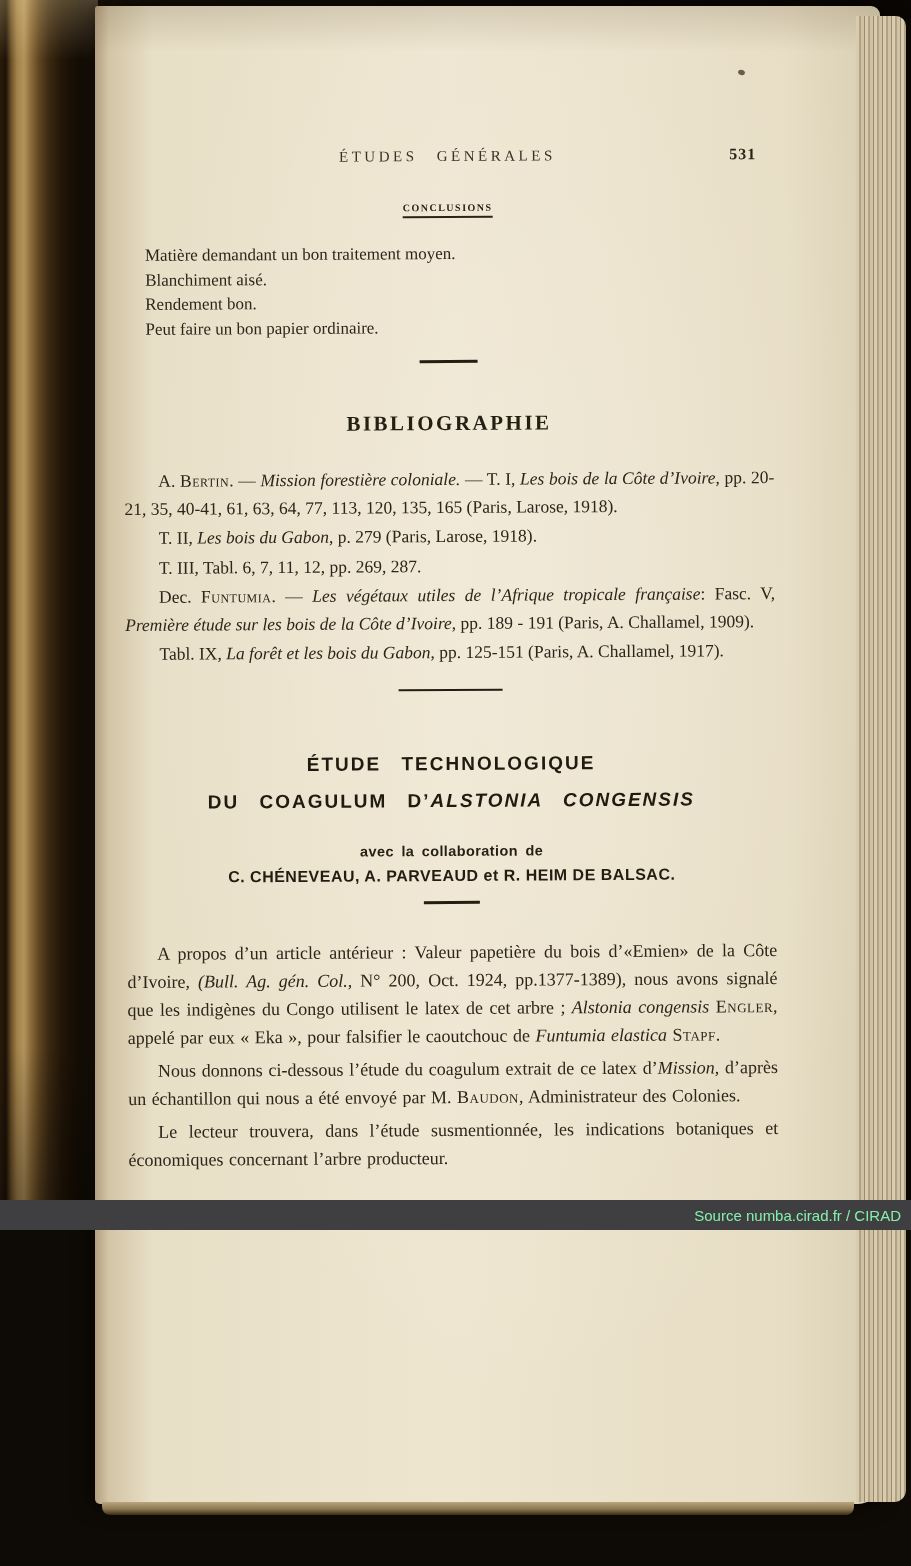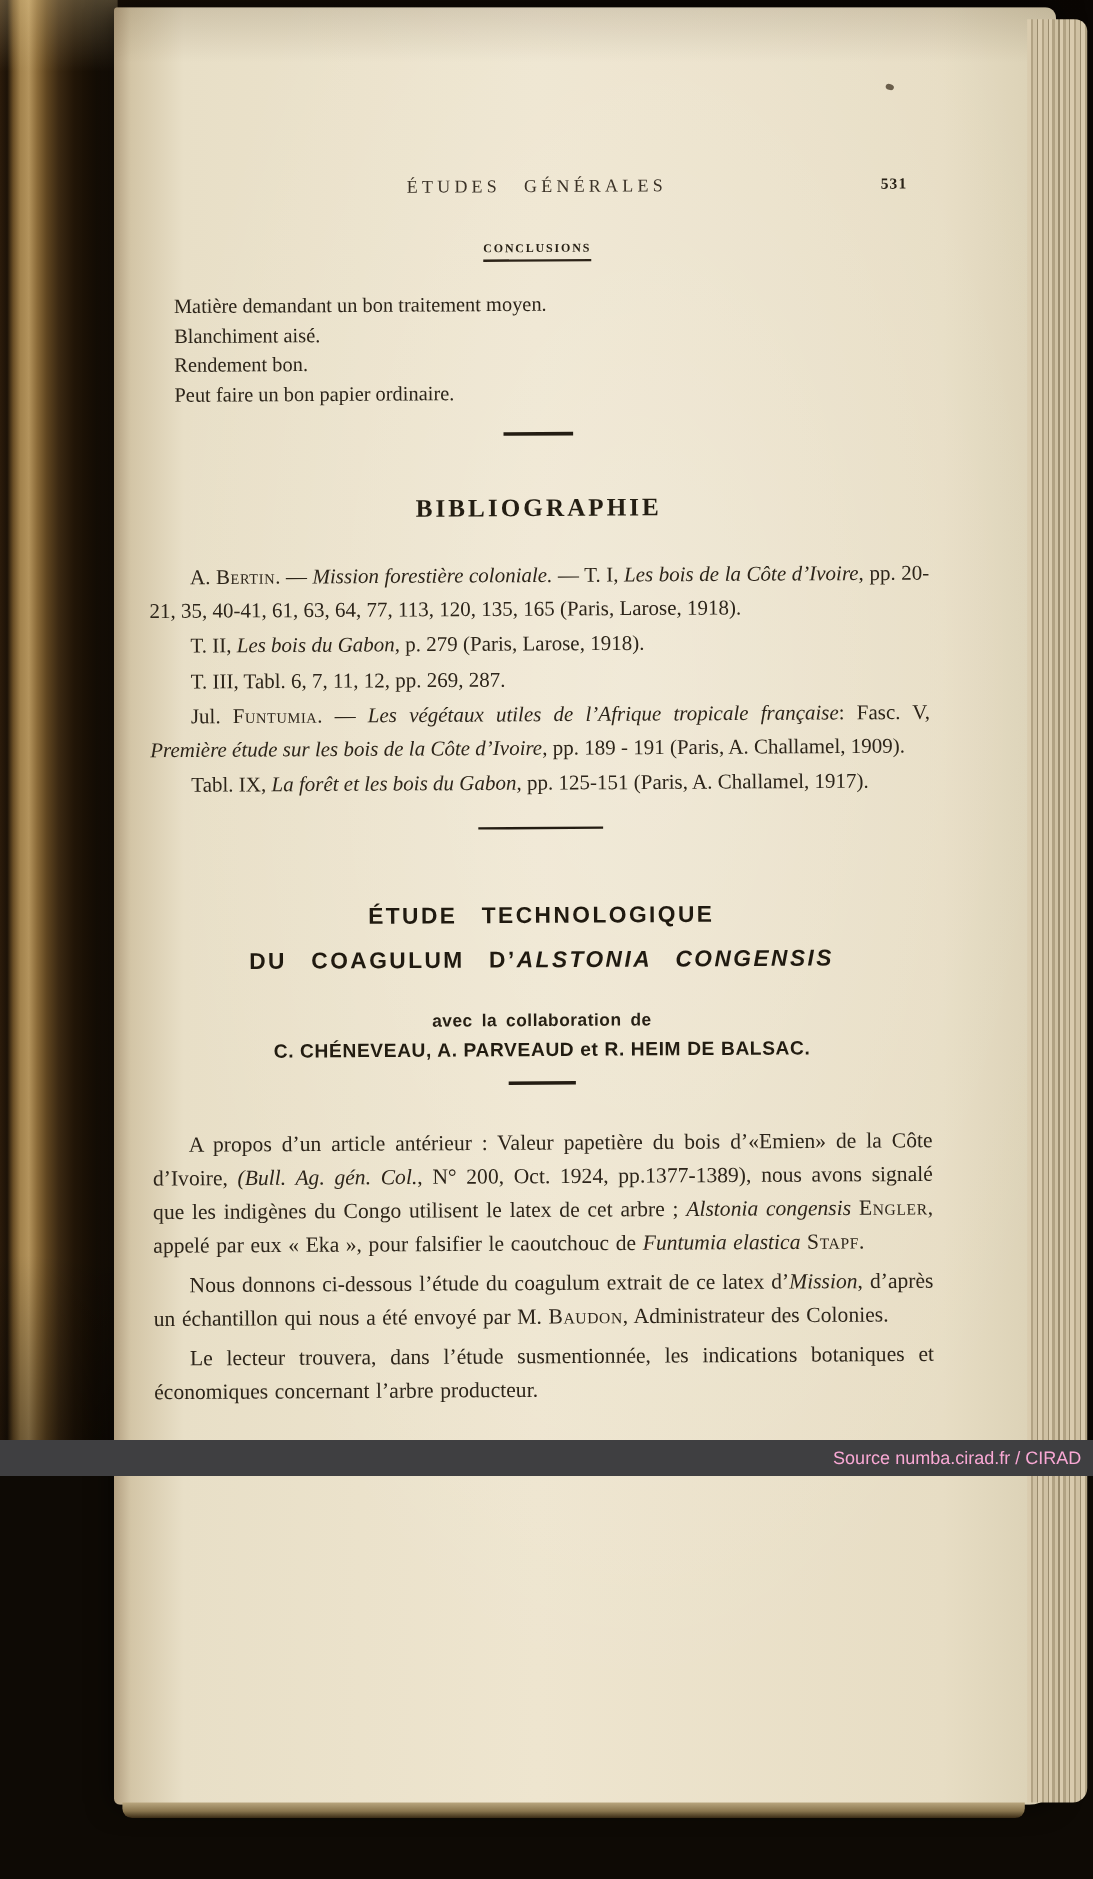--- a/index.html
+++ b/index.html
@@ -53,21 +53,21 @@
     background:#4a3d2c; border-radius:50%; transform:rotate(18deg); opacity:.8; }
   .content {
     position:absolute; left:30px; top:0; width:650px;
     color:#2d251a;
     transform:rotate(-0.35deg);
   }
   
   .rh { position:relative; margin-top:142px; text-align:center;
     font-size:15px; letter-spacing:3.5px; word-spacing:12px; color:#3b3227; font-weight:500; }
   .rh-num { position:absolute; right:16px; top:-1px; font-weight:700;
-    font-size:13px; letter-spacing:1px; word-spacing:0; color:#2a2318; }
+    font-size:16px; letter-spacing:1px; word-spacing:0; color:#2a2318; }
   
   .concl-head { margin-top:32px; text-align:center; }
   .concl-head span{
     display:inline-block; font-size:10px; font-weight:700; letter-spacing:1.5px;
     border-bottom:2px solid #2c2318; padding-bottom:3px; color:#261f14;
   }
   .concl-lines { margin-top:24px; margin-left:22px; font-size:17px; line-height:24.5px; }
   
   .divider { margin:20px auto 0; background:#241d13; }
   .d1 { width:58px; height:3px; }
@@ -95,21 +95,21 @@
   .body-text p { font-size:18px; line-height:28px; text-align:justify;
     text-indent:30px; margin-bottom:5px; word-spacing:1px; }
   
   .st-i  { font-style:italic; }
   .st-sc { font-variant:small-caps; letter-spacing:.5px; }
   
   .footer-bar {
     position:absolute; left:0; bottom:0; width:911px; height:30px;
     background:#3f3f41; display:flex; align-items:center; justify-content:flex-end;
     padding-right:10px;
-    font-family:"Liberation Sans", sans-serif; font-size:15px; color:#f9a8d4;
+    font-family:"Liberation Sans", sans-serif; font-size:15px; color:#86efac;
   }
 </style>
 </head>
 <body>
 
 <div class="scene">
 
   <div class="spine"></div>
 
   <div class="page">
@@ -134,21 +134,21 @@
       </div>
 
       <div class="divider d1"></div>
 
       <div class="bib-head">BIBLIOGRAPHIE</div>
 
       <div class="bib">
         <p><span>A. </span><span class="st-sc">Bertin</span><span>. — </span><span class="st-i">Mission forestière coloniale.</span><span> — T. I, </span><span class="st-i">Les bois de la Côte d’Ivoire</span><span>, pp. 20-21, 35, 40-41, 61, 63, 64, 77, 113, 120, 135, 165 (Paris, Larose, 1918).</span></p>
         <p><span>T. II, </span><span class="st-i">Les bois du Gabon</span><span>, p. 279 (Paris, Larose, 1918).</span></p>
         <p><span>T. III, Tabl. 6, 7, 11, 12, pp. 269, 287.</span></p>
-        <p><span>Jul. </span><span class="st-sc">Funtumia</span><span>. — </span><span class="st-i">Les végétaux utiles de l’Afrique tropicale française</span><span>: Fasc. V, </span><span class="st-i">Première étude sur les bois de la Côte d’Ivoire</span><span>, pp. 189 - 191 (Paris, A. Challamel, 1909).</span></p>
+        <p><span>Dec. </span><span class="st-sc">Funtumia</span><span>. — </span><span class="st-i">Les végétaux utiles de l’Afrique tropicale française</span><span>: Fasc. V, </span><span class="st-i">Première étude sur les bois de la Côte d’Ivoire</span><span>, pp. 189 - 191 (Paris, A. Challamel, 1909).</span></p>
         <p><span>Tabl. IX, </span><span class="st-i">La forêt et les bois du Gabon</span><span>, pp. 125-151 (Paris, A. Challamel, 1917).</span></p>
       </div>
 
       <div class="divider d2"></div>
 
       <div class="art-title">
         <div><span>ÉTUDE TECHNOLOGIQUE</span></div>
         <div><span>DU COAGULUM D’</span><span class="st-i">ALSTONIA CONGENSIS</span></div>
       </div>
 

